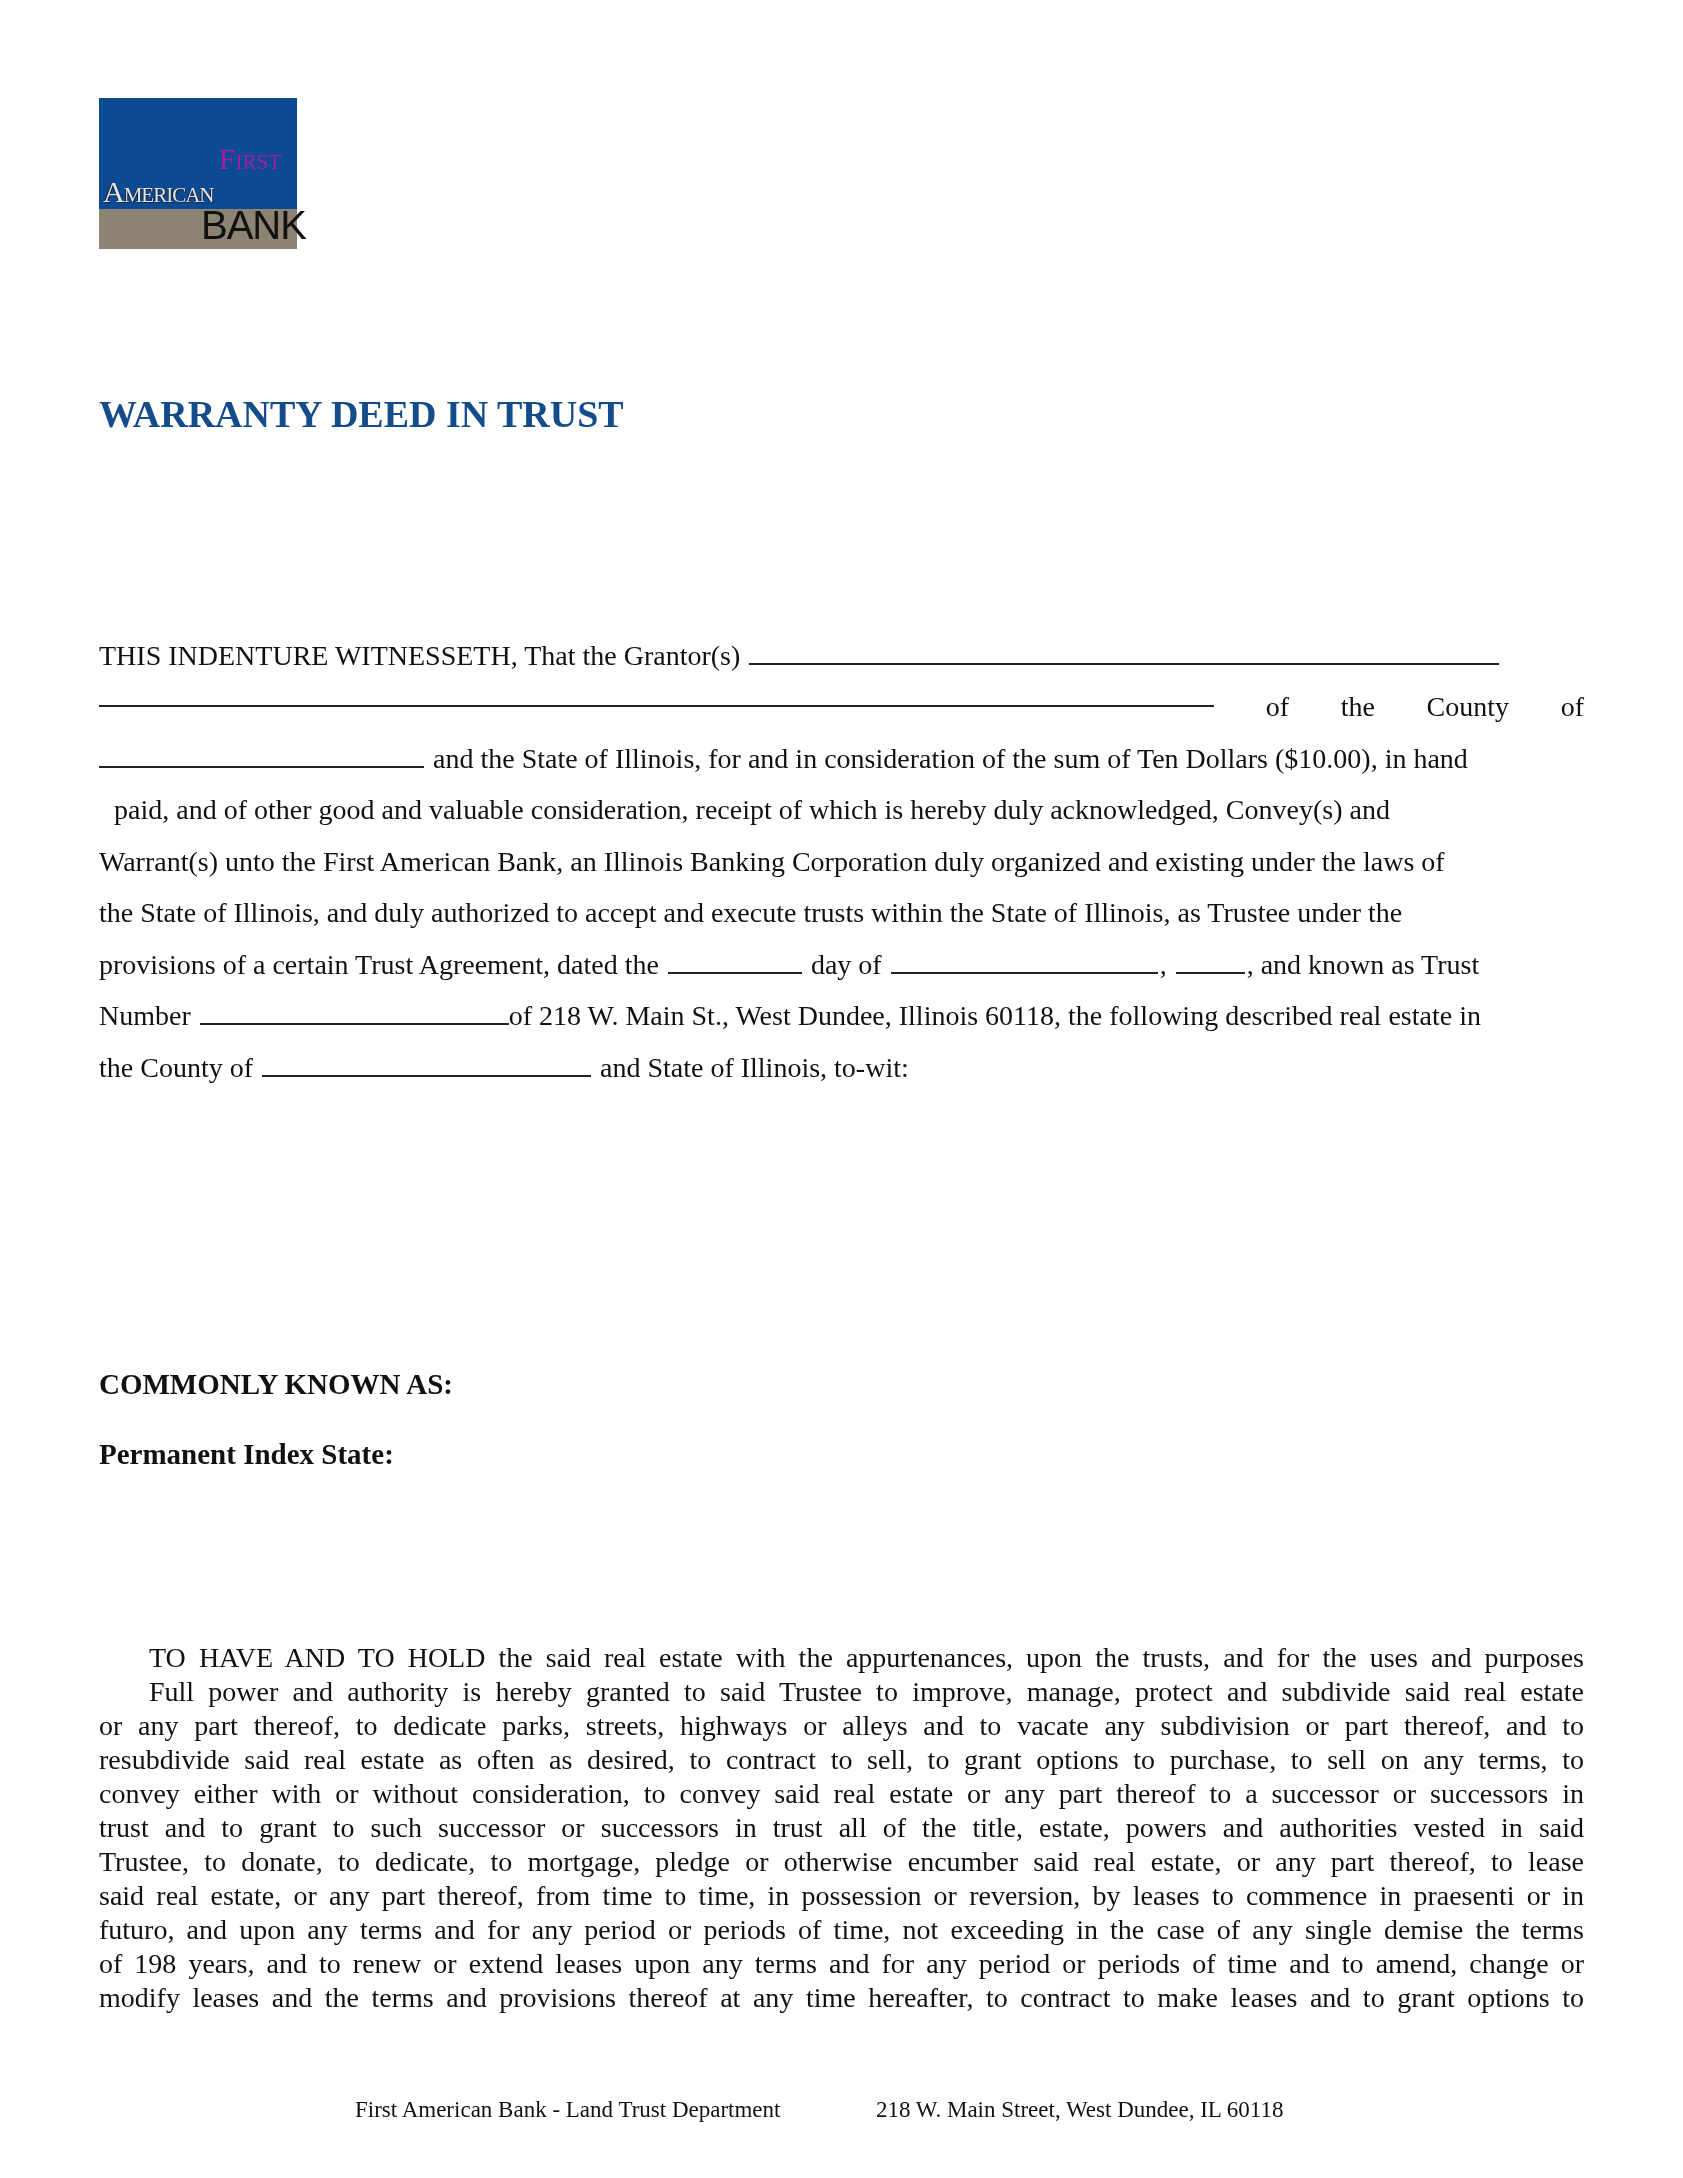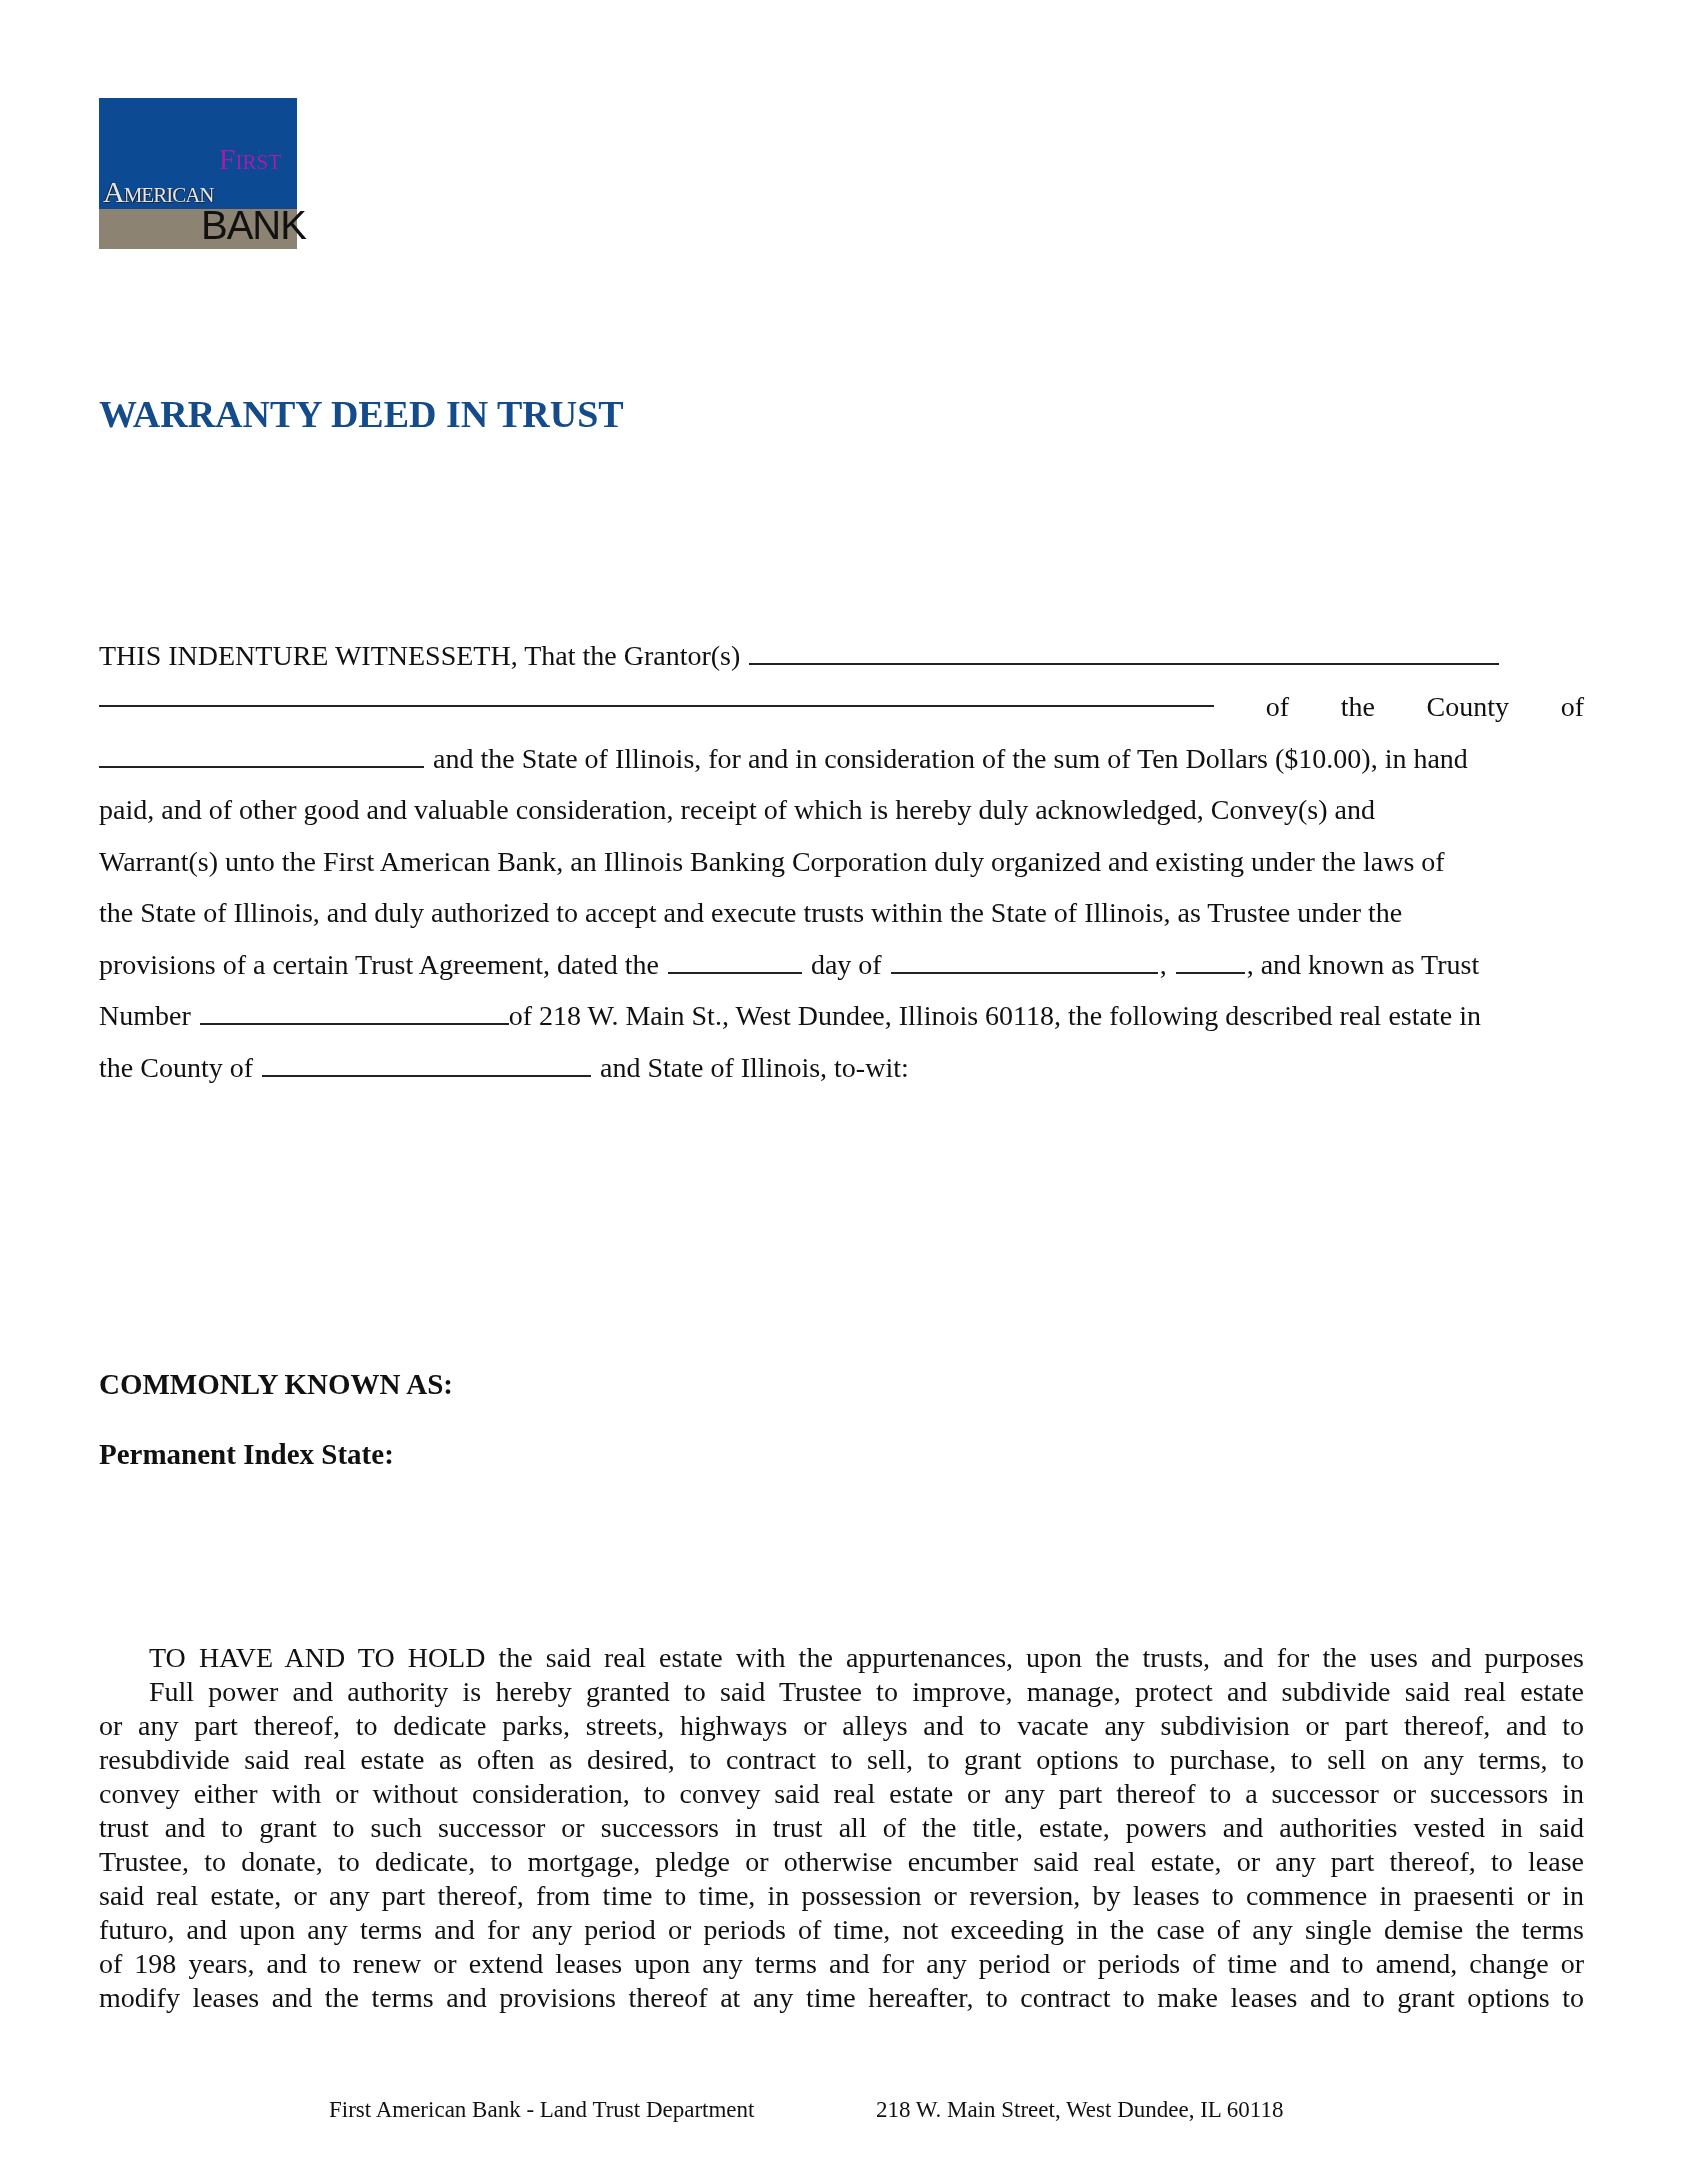--- a/index.html
+++ b/index.html
@@ -180,21 +180,21 @@
     <span>the</span>
     <span>County</span>
     <span>of</span>
   </div>
 
   <div class="ind-line" style="top:103px;">
     <span class="blank" style="width:325px; margin-left:0;"></span>
     <span>and the State of Illinois, for and in consideration of the sum of Ten Dollars ($10.00), in hand</span>
   </div>
 
-  <div class="ind-line" style="top:154px;">paid, and of other good and valuable consideration, receipt of which is hereby duly acknowledged, Convey(s) and</div>
+  <div class="ind-line" style="top:154px;margin-left:15px;">paid, and of other good and valuable consideration, receipt of which is hereby duly acknowledged, Convey(s) and</div>
   <div class="ind-line" style="top:206px;">Warrant(s) unto the First American Bank, an Illinois Banking Corporation duly organized and existing under the laws of</div>
   <div class="ind-line" style="top:257px;">the State of Illinois, and duly authorized to accept and execute trusts within the State of Illinois, as Trustee under the</div>
 
   <div class="ind-line" style="top:309px;">
     <span>provisions of a certain Trust Agreement, dated the</span>
     <span class="blank" style="width:134px;"></span>
     <span>day of</span>
     <span class="blank" style="width:267px;"></span><span>,</span>
     <span class="blank" style="width:69px;"></span><span>, and known as Trust</span>
   </div>
@@ -221,15 +221,15 @@
   <span class="legal-line">resubdivide said real estate as often as desired, to contract to sell, to grant options to purchase, to sell on any terms, to</span>
   <span class="legal-line">convey either with or without consideration, to convey said real estate or any part thereof to a successor or successors in</span>
   <span class="legal-line">trust and to grant to such successor or successors in trust all of the title, estate, powers and authorities vested in said</span>
   <span class="legal-line">Trustee, to donate, to dedicate, to mortgage, pledge or otherwise encumber said real estate, or any part thereof, to lease</span>
   <span class="legal-line">said real estate, or any part thereof, from time to time, in possession or reversion, by leases to commence in praesenti or in</span>
   <span class="legal-line">futuro, and upon any terms and for any period or periods of time, not exceeding in the case of any single demise the terms</span>
   <span class="legal-line">of 198 years, and to renew or extend leases upon any terms and for any period or periods of time and to amend, change or</span>
   <span class="legal-line">modify leases and the terms and provisions thereof at any time hereafter, to contract to make leases and to grant options to</span>
 </div>
 
-<div class="footer" style="left:329px;">First American Bank - Land Trust Department</div>
+<div class="footer" style="left:355px;">First American Bank - Land Trust Department</div>
 <div class="footer" style="left:876px;">218 W. Main Street, West Dundee, IL 60118</div>
 
 
 </body></html>

